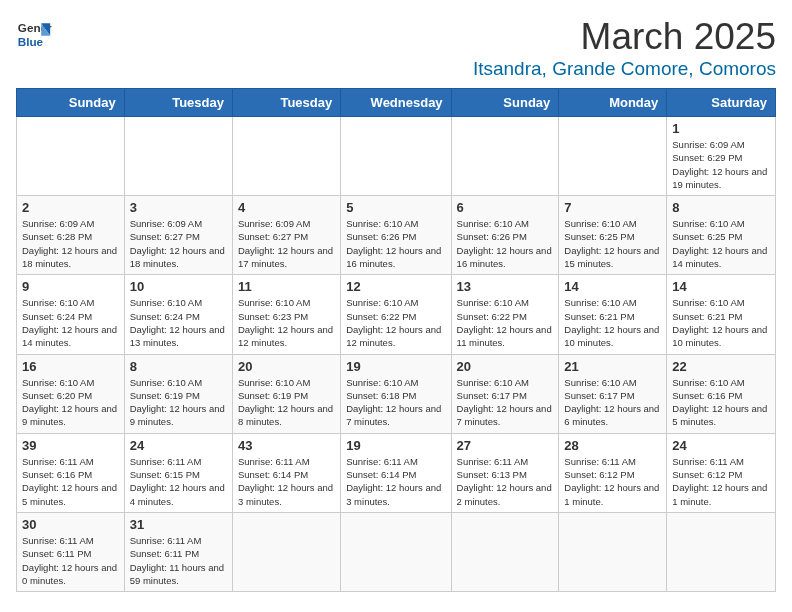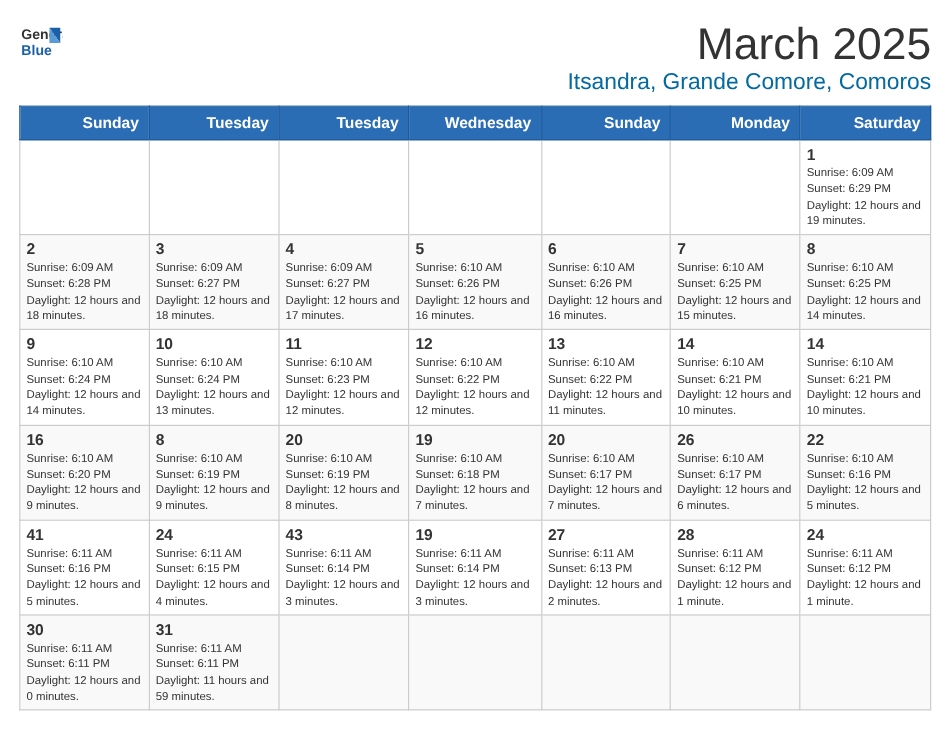--- a/index.html
+++ b/index.html
@@ -241,35 +241,35 @@
 Sunset: 6:18 PM
 Daylight: 12 hours and 7 minutes.</div>
         </td>
         <td>
           <span class="day-number">20</span>
           <div class="day-info" style="white-space: pre-line;">Sunrise: 6:10 AM
 Sunset: 6:17 PM
 Daylight: 12 hours and 7 minutes.</div>
         </td>
         <td>
-          <span class="day-number">26</span>
+          <span class="day-number">21</span>
           <div class="day-info" style="white-space: pre-line;">Sunrise: 6:10 AM
 Sunset: 6:17 PM
 Daylight: 12 hours and 6 minutes.</div>
         </td>
         <td>
           <span class="day-number">22</span>
           <div class="day-info" style="white-space: pre-line;">Sunrise: 6:10 AM
 Sunset: 6:16 PM
 Daylight: 12 hours and 5 minutes.</div>
         </td>
       </tr>
       <tr>
         <td>
-          <span class="day-number">41</span>
+          <span class="day-number">39</span>
           <div class="day-info" style="white-space: pre-line;">Sunrise: 6:11 AM
 Sunset: 6:16 PM
 Daylight: 12 hours and 5 minutes.</div>
         </td>
         <td>
           <span class="day-number">24</span>
           <div class="day-info" style="white-space: pre-line;">Sunrise: 6:11 AM
 Sunset: 6:15 PM
 Daylight: 12 hours and 4 minutes.</div>
         </td>

